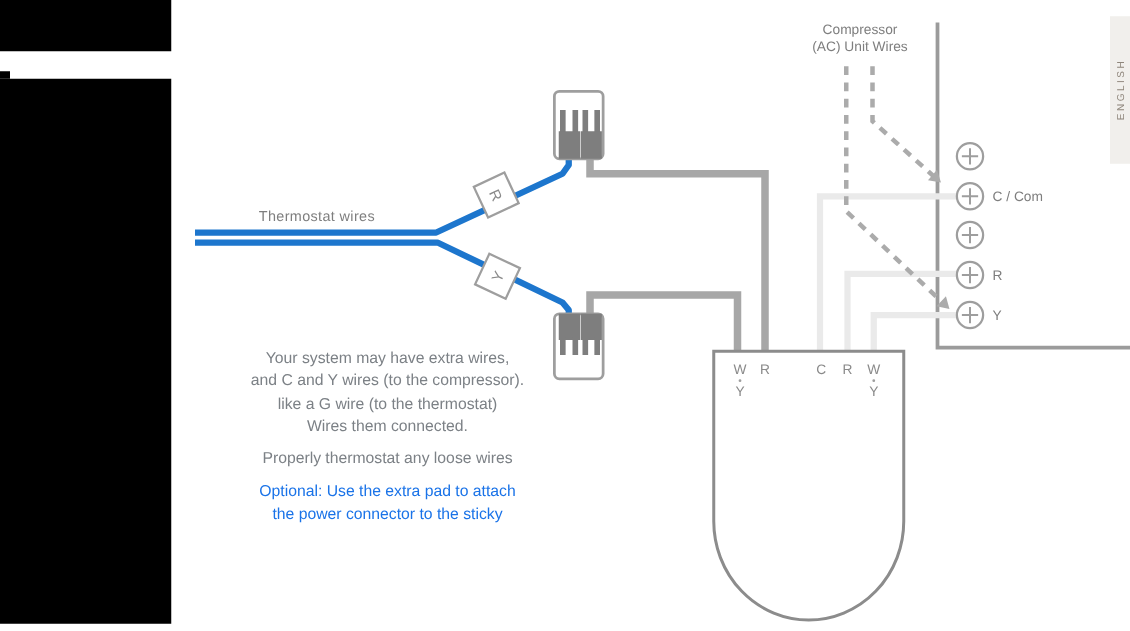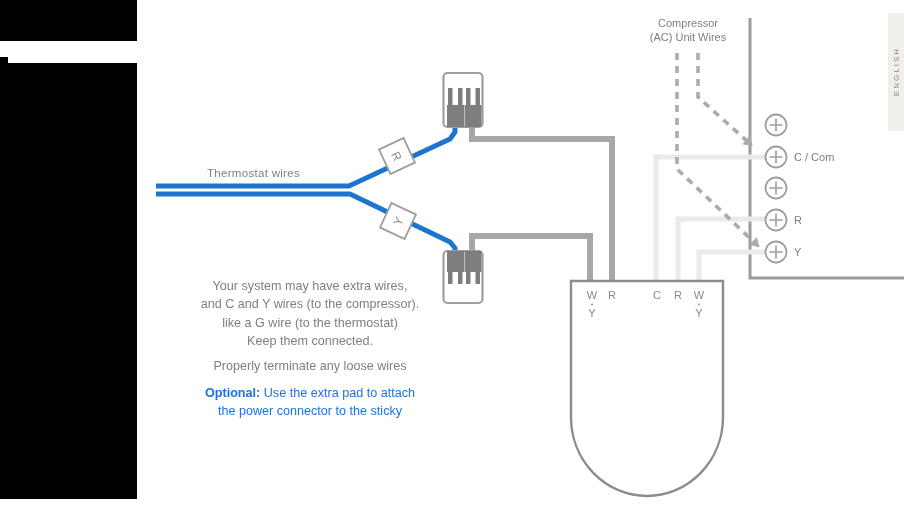--- a/index.html
+++ b/index.html
@@ -8,21 +8,21 @@
   .mask{position:absolute;background:#000;}
   #mask-top{left:0;top:0;width:137px;height:41px;}
   #mask-notch{left:0;top:57px;width:8px;height:6px;}
   #mask-main{left:0;top:63px;width:137px;height:436px;}
   #diagram-svg{position:absolute;left:0;top:0;}
   .instructions{position:absolute;left:155px;top:277px;width:310px;
                 font-size:12.6px;line-height:18.4px;color:#7c8186;}
   .instructions p{margin:0;text-align:center;}
   .instructions .p2{margin-top:6px;}
   .instructions .p3{margin-top:9px;color:#1a73e8;}
-  .instructions .p3 b{font-weight:bold;}
+  .instructions .p3 b{font-weight:normal;}
   .side-tab{position:absolute;left:888px;top:13px;width:16px;height:118px;
             background:#f1efec;display:flex;align-items:center;justify-content:center;}
   .side-tab span{writing-mode:vertical-rl;transform:rotate(180deg);
                  font-size:8px;letter-spacing:2px;color:#8f867c;}
   text{font-family:"Liberation Sans", sans-serif;}
   .lbl{fill:#7e7e7e;font-size:11px;}
   .pc-lbl{fill:#8a8a8a;font-size:11px;}
   .tag-letter{fill:#8a8a8a;font-size:12px;}
 </style>
 </head>
@@ -132,22 +132,22 @@
     <g text-anchor="middle">
       <text x="688" y="27" class="lbl">Compressor</text>
       <text x="688" y="41" class="lbl">(AC) Unit Wires</text>
     </g>
   </svg>
 
   <div class="instructions">
     <p>Your system may have extra wires,</p>
     <p>and C and Y wires (to the compressor).</p>
     <p>like a G wire (to the thermostat)</p>
-    <p>Keep them connected.</p>
-    <p class="p2">Properly terminate any loose wires</p>
+    <p>Wires them connected.</p>
+    <p class="p2">Properly thermostat any loose wires</p>
     <p class="p3"><b>Optional:</b><span> Use the extra pad to attach</span></p>
     <p class="p3" style="margin-top:0">the power connector to the sticky</p>
   </div>
 
   <div class="side-tab">
     <span>ENGLISH</span>
   </div>
 
 </div>
 

